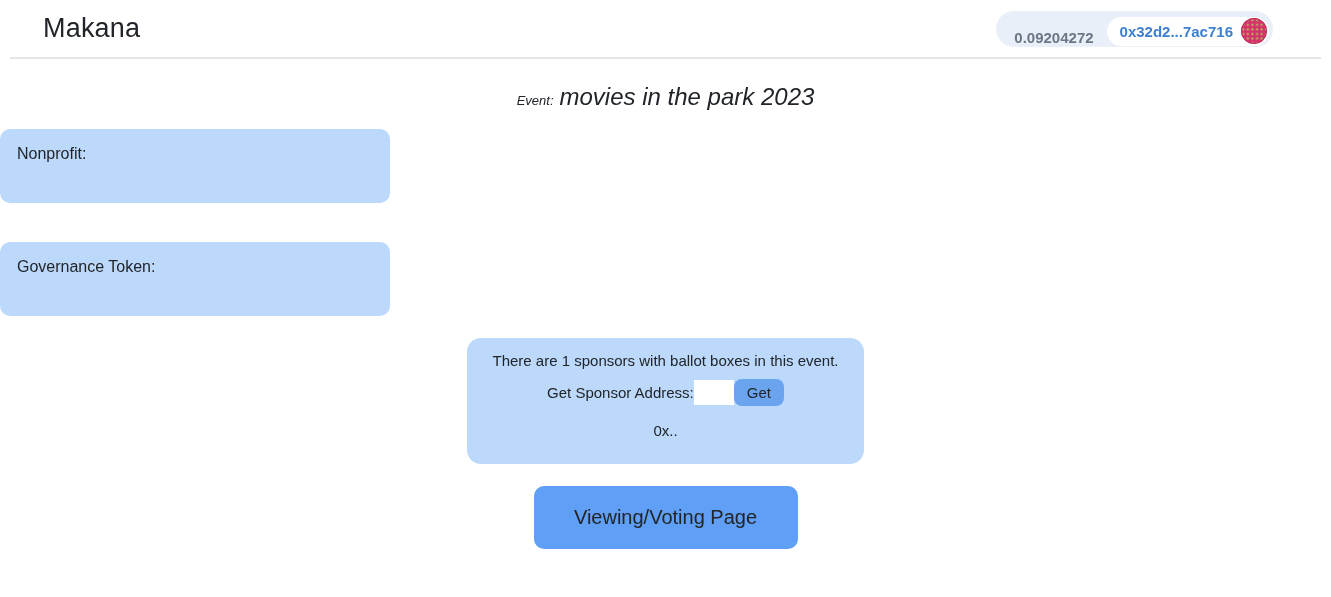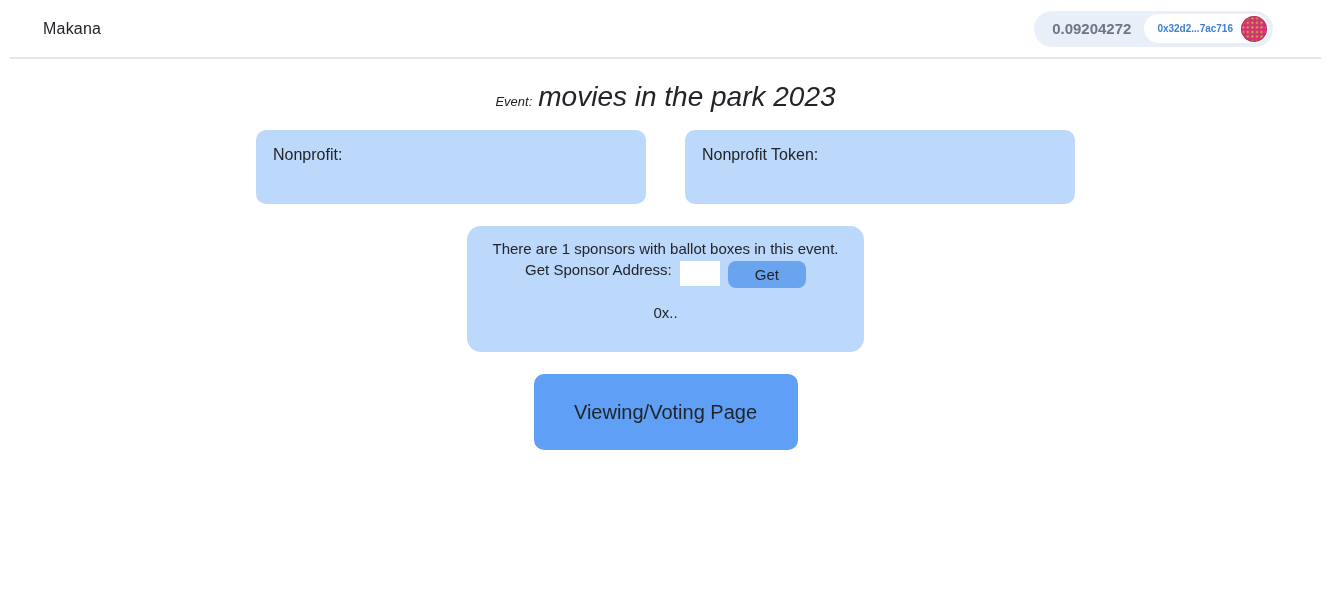--- a/index.html
+++ b/index.html
@@ -14,27 +14,27 @@
   
   .navbar {
     height: 57px;
     display: flex;
     align-items: center;
     justify-content: space-between;
     padding: 0 59px 0 43px;
     background: #ffffff;
   }
   .brand {
-    font-size: 16px;
+    font-size: 27px;
     letter-spacing: 0.2px;
     color: var(--text, #212529);
   }
   .wallet-pill {
     display: flex;
-    align-items: center;
+    align-items: flex-end;
     background: var(--wallet-pill-bg, #e9eff8);
     border-radius: 50px;
     height: 34px;
     padding: 0 3px 0 17px;
     box-shadow: 0 0 0 1px rgba(210,220,235,0.45);
   }
   .wallet-balance {
     font-size: 15px;
     font-weight: 700;
     color: var(--balance-text, #6b7686);
@@ -46,21 +46,21 @@
     gap: 8px;
     background: #ffffff;
     border: none;
     border-radius: 50px;
     height: 29px;
     padding: 0 2px 0 13px;
     cursor: pointer;
     font-family: inherit;
   }
   .wallet-address {
-    font-size: 10px;
+    font-size: 15px;
     font-weight: 700;
     color: var(--address-text, #3e80d0);
   }
   .avatar { width: 26px; height: 26px; display: block; }
 
   .divider {
     border-top: 2px solid var(--divider, #e4e4e9);
     margin: 0 10px;
   }
 
@@ -70,27 +70,28 @@
   .event-title {
     margin-top: 22px;
     display: flex;
     justify-content: center;
     align-items: baseline;
     gap: 6px;
     line-height: 32px;
     font-style: italic;
   }
   .event-label { font-size: 13px; }
-  .event-name  { font-size: 28px; }
+  .event-name  { font-size: 24px; }
 
   .cards-row {
     display: flex;
     justify-content: center;
     gap: 39px;
     margin-top: 12px;
+    flex-direction: column;
   }
   .info-card {
     width: 390px;
     height: 74px;
     background: var(--card-bg, #bcd9fb);
     border-radius: 10px;
     padding: 13px 17px;
     text-align: left;
   }
   .info-card .card-label   { font-size: 16px; line-height: 24px; }
@@ -102,51 +103,51 @@
     margin: 22px auto 0;
     background: var(--card-bg, #bcd9fb);
     border-radius: 14px;
     padding: 11px 14px;
     font-size: 15px;
   }
   .sponsor-info { line-height: 24px; }
   .sponsor-row {
     display: flex;
     justify-content: center;
-    align-items: flex-start;
-    gap: 8px;
+    align-items: center;
+    margin-top: 6px;
     height: 27px;
   }
   .sponsor-label { font-size: 15px; }
   .sponsor-input {
     width: 40px; height: 25px;
     border: none;
     background: #ffffff;
     font-family: inherit;
     font-size: 14px;
     padding: 0 4px;
   }
   .get-button {
     height: 27px;
-    padding: 0 27px;
+    padding: 0 13px;
     border: none;
     border-radius: 8px;
     background: var(--get-button, #6aa4ef);
     color: var(--text, #212529);
     font-family: inherit;
     font-size: 15px;
     cursor: pointer;
   }
   .sponsor-result { margin-top: 13px; line-height: 24px; }
 
   .voting-button {
     display: block;
     margin: 22px auto 0;
     width: 264px;
-    height: 76px;
+    height: 63px;
     border: none;
     border-radius: 10px;
     background: var(--primary-button, #5f9ff5);
     color: var(--text, #212529);
     font-family: inherit;
     font-size: 20px;
     cursor: pointer;
   }
 </style>
 </head>
@@ -177,21 +178,21 @@
   <div class="event-title">
     <span class="event-label">Event:</span>
     <span class="event-name">movies in the park 2023</span>
   </div>
 
   <div class="cards-row">
     <div class="info-card">
       <div class="card-label">Nonprofit:</div>
     </div>
     <div class="info-card">
-      <div class="card-label">Nonprofit Token:</div>
+      <div class="card-label">Governance Token:</div>
     </div>
   </div>
 
   <div class="sponsor-card">
     <div class="sponsor-info">There are 1 sponsors with ballot boxes in this event.</div>
     <div class="sponsor-row">
       <label class="sponsor-label">Get Sponsor Address:</label>
       <input class="sponsor-input" value="" style="">
       <button class="get-button">Get</button>
     </div>

